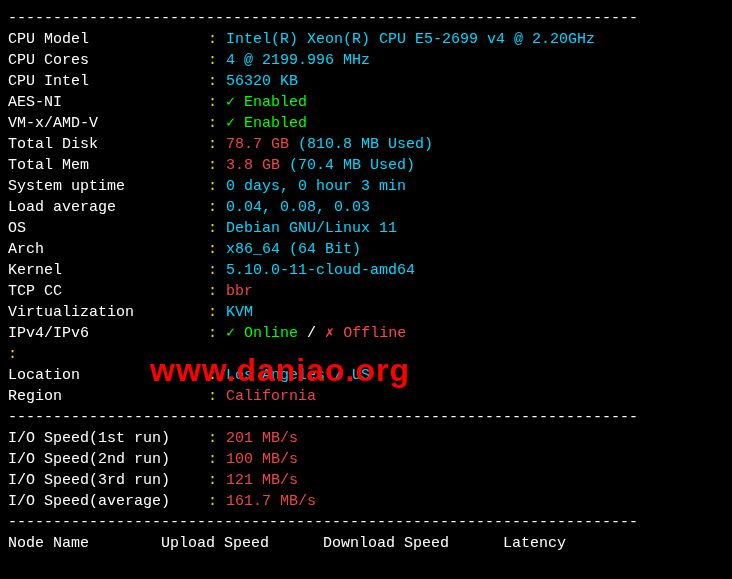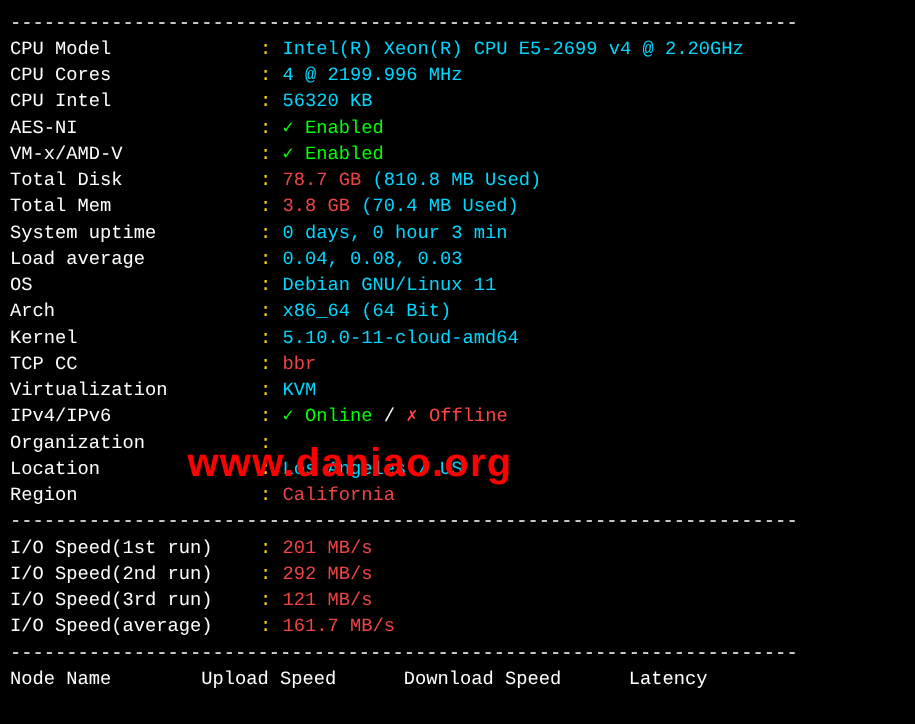--- a/index.html
+++ b/index.html
@@ -83,31 +83,31 @@
 <div class="row"><span class="label">Arch               </span><span class="colon">: </span><span class="val-cyan">x86_64 (64 Bit)</span></div>
 
 <div class="row"><span class="label">Kernel             </span><span class="colon">: </span><span class="val-cyan">5.10.0-11-cloud-amd64</span></div>
 
 <div class="row"><span class="label">TCP CC             </span><span class="colon">: </span><span class="val-yellow">bbr</span></div>
 
 <div class="row"><span class="label">Virtualization     </span><span class="colon">: </span><span class="val-cyan">KVM</span></div>
 
 <div class="row"><span class="label">IPv4/IPv6          </span><span class="colon">: </span><span class="check">✓ </span><span class="val-green">Online</span><span class="val-white"> / </span><span class="cross">✗ </span><span class="val-red">Offline</span></div>
 
-<div class="row"><span class="label">Organization       </span><span class="colon">: </span></div>
+<div class="row"><span class="colon">: </span></div>
 
 <div class="row"><span class="label">Location           </span><span class="colon">: </span><span class="val-cyan">Los Angeles / US</span></div>
 
 <div class="row"><span class="label">Region             </span><span class="colon">: </span><span class="val-yellow">California</span></div>
 
 <div class="divider">----------------------------------------------------------------------</div>
 
 <div class="row"><span class="label">I/O Speed(1st run) </span><span class="colon">: </span><span class="val-yellow">201 MB/s</span></div>
 
-<div class="row"><span class="label">I/O Speed(2nd run) </span><span class="colon">: </span><span class="val-yellow">292 MB/s</span></div>
+<div class="row"><span class="label">I/O Speed(2nd run) </span><span class="colon">: </span><span class="val-yellow">100 MB/s</span></div>
 
 <div class="row"><span class="label">I/O Speed(3rd run) </span><span class="colon">: </span><span class="val-yellow">121 MB/s</span></div>
 
 <div class="row"><span class="label">I/O Speed(average) </span><span class="colon">: </span><span class="val-yellow">161.7 MB/s</span></div>
 
 <div class="divider">----------------------------------------------------------------------</div>
 
 <div class="headers">Node Name        Upload Speed      Download Speed      Latency     </div>
 
 <div class="watermark">www.daniao.org</div>

